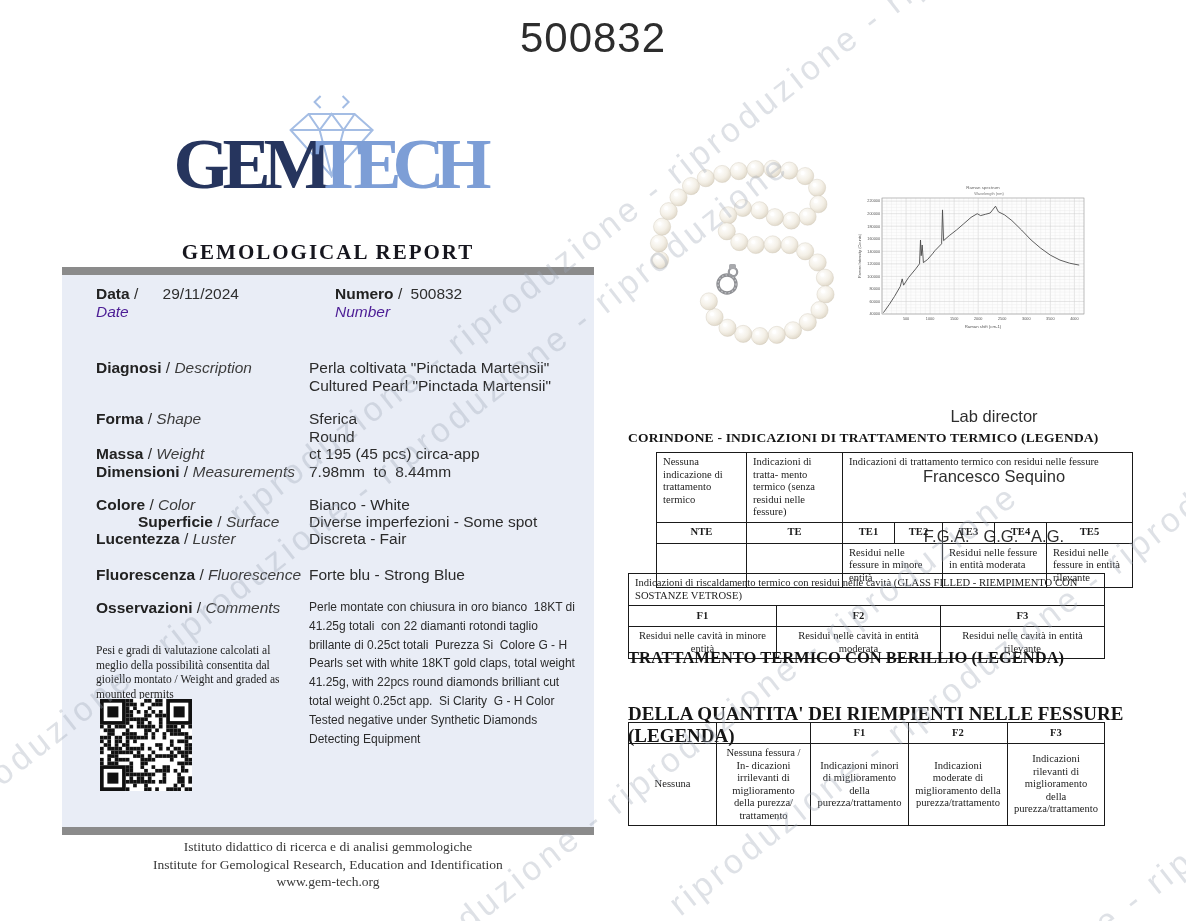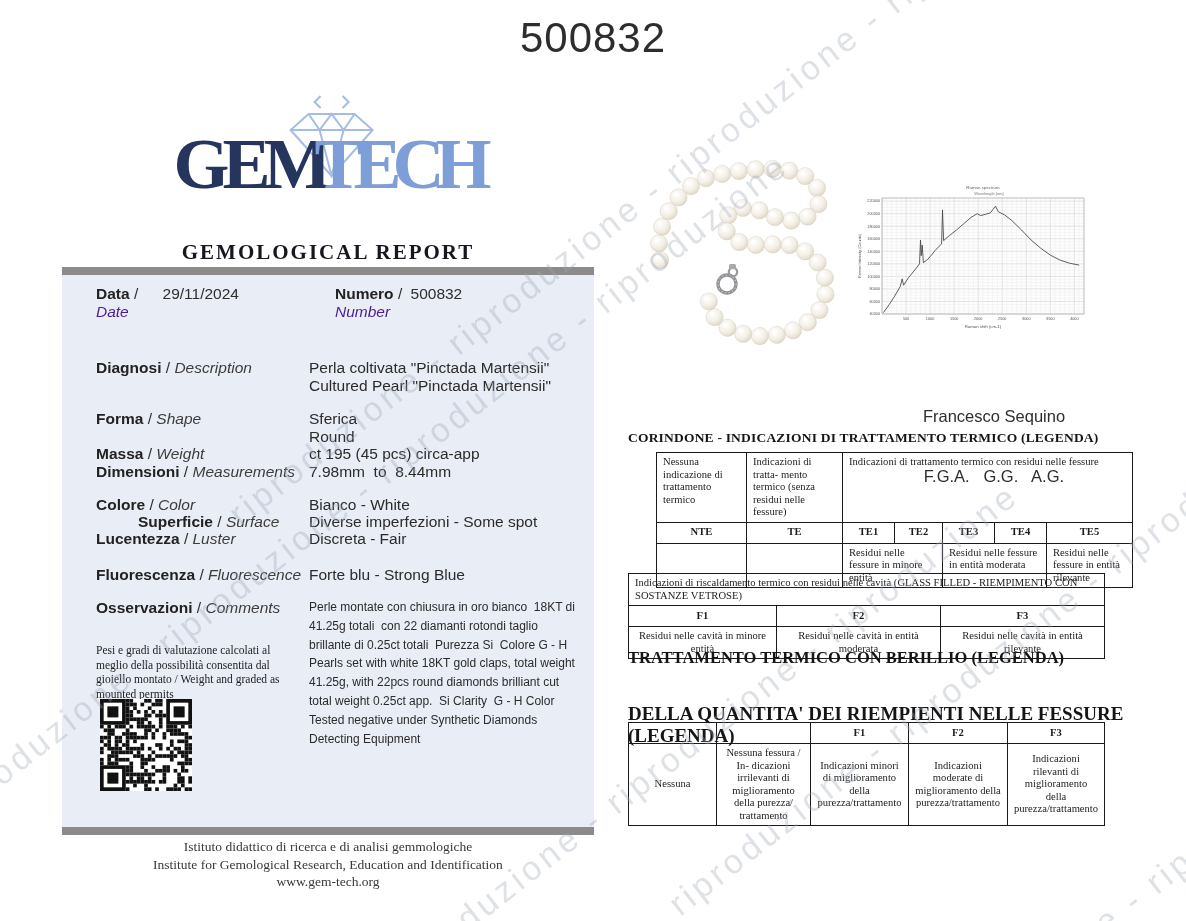--- a/index.html
+++ b/index.html
@@ -609,20 +609,21 @@
       <text x="24" y="32.975675675675674" font-size="3.8" fill="#555" text-anchor="end" font-family="Liberation Sans, sans-serif">200000</text>
       <text x="24" y="20.43513513513513" font-size="3.8" fill="#555" text-anchor="end" font-family="Liberation Sans, sans-serif">220000</text>
       <polyline points="27.4,130.7 33.2,122.6 38.5,114.4 44.3,104.4 46.2,96.9 47.6,103.2 52.5,95.6 59.7,86.9 63.5,81.8 64.5,58.0 65.2,73.7 66.2,63.0 67.4,80.6 71.7,77.4 76.5,71.8 78.9,68.7 85.6,61.8 86.5,27.9 87.6,58.6 93.3,53.6 100.5,48.0 107.8,41.7 115.0,35.4 121.2,31.7 124.6,33.6 129.4,32.3 134.2,31.0 139.5,24.2 142.4,29.8 148.6,32.9 155.9,38.6 165.5,48.0 175.1,58.0 184.7,66.2 194.3,73.1 204.0,78.1 213.6,81.2 223.2,83.1" fill="none" stroke="#4c4c4c" stroke-width="0.9" stroke-linejoin="round"></polyline>
       <text x="127" y="7" font-size="4.4" fill="#666" text-anchor="middle" font-family="Liberation Sans, sans-serif">Raman spectrum</text>
       <text x="133" y="12.5" font-size="3.9" fill="#777" text-anchor="middle" font-family="Liberation Sans, sans-serif">Wavelength (nm)</text>
       <text x="127" y="146" font-size="4.3" fill="#555" text-anchor="middle" font-family="Liberation Sans, sans-serif">Raman shift (cm-1)</text>
       <text x="5" y="74" font-size="3.9" fill="#555" text-anchor="middle" font-family="Liberation Sans, sans-serif" transform="rotate(-90 5 74)">Raman Intensity (Counts)</text>
     </svg>
 
   <div id="lab-director" class="abs">
+    <div>Lab director</div>
     <div>Francesco Sequino</div>
     <div>F.G.A.   G.G.   A.G.</div>
   </div>
 
   <div id="corindone-head" class="abs legend-head">CORINDONE - INDICAZIONI DI TRATTAMENTO TERMICO (LEGENDA)</div>
   <table id="table1" class="abs legend">
     <colgroup>
         <col style="width:90px">
         <col style="width:96px">
         <col style="width:52px">

